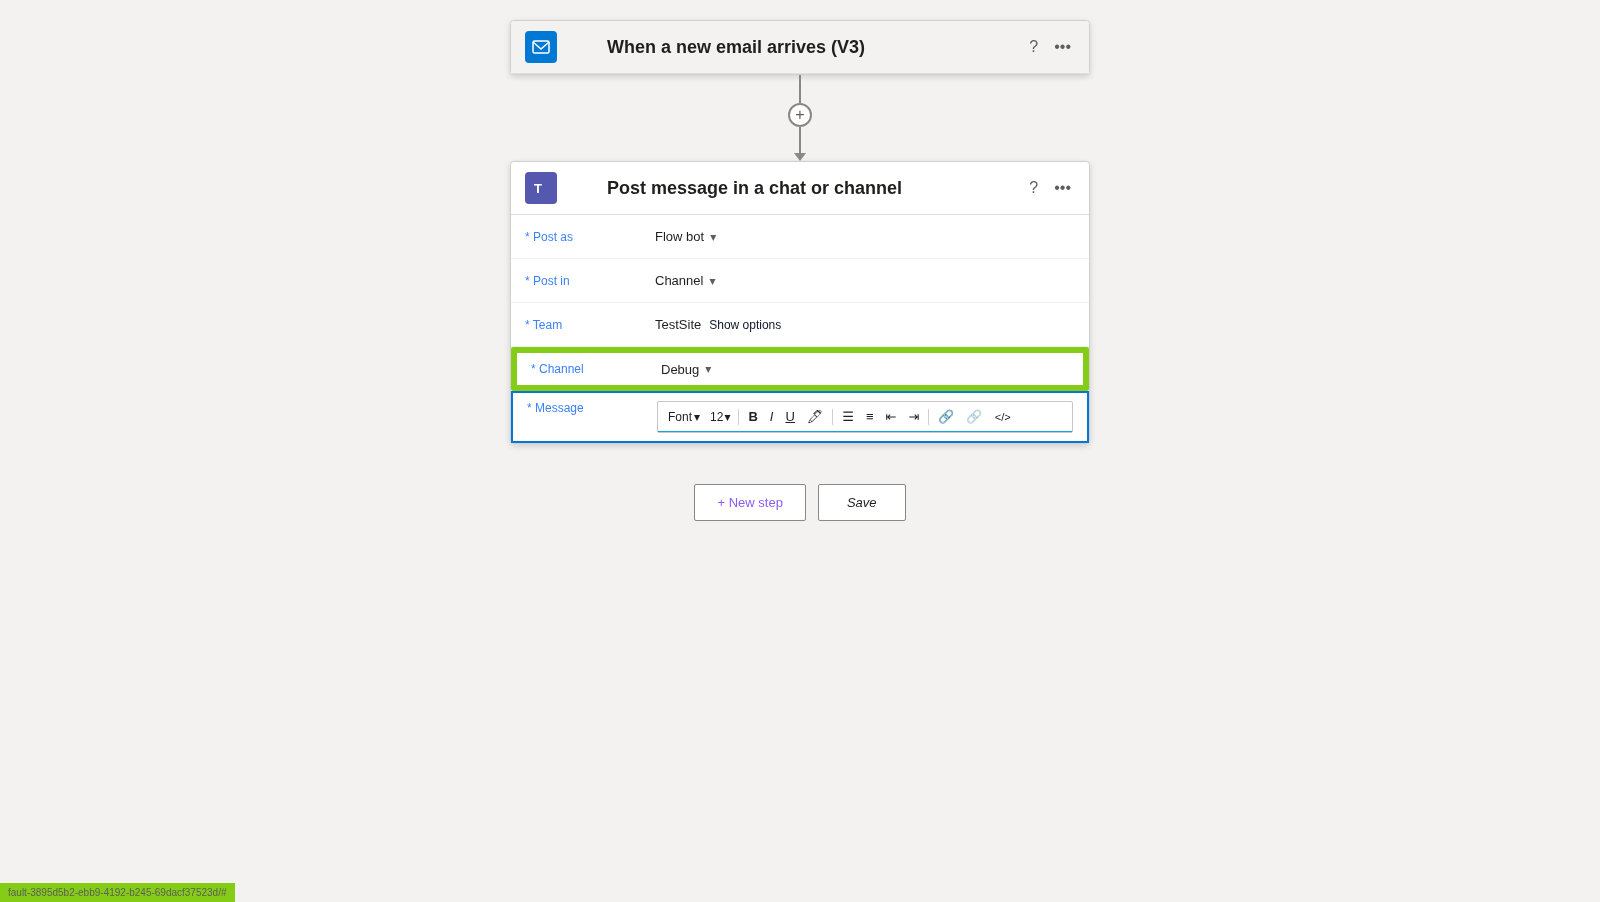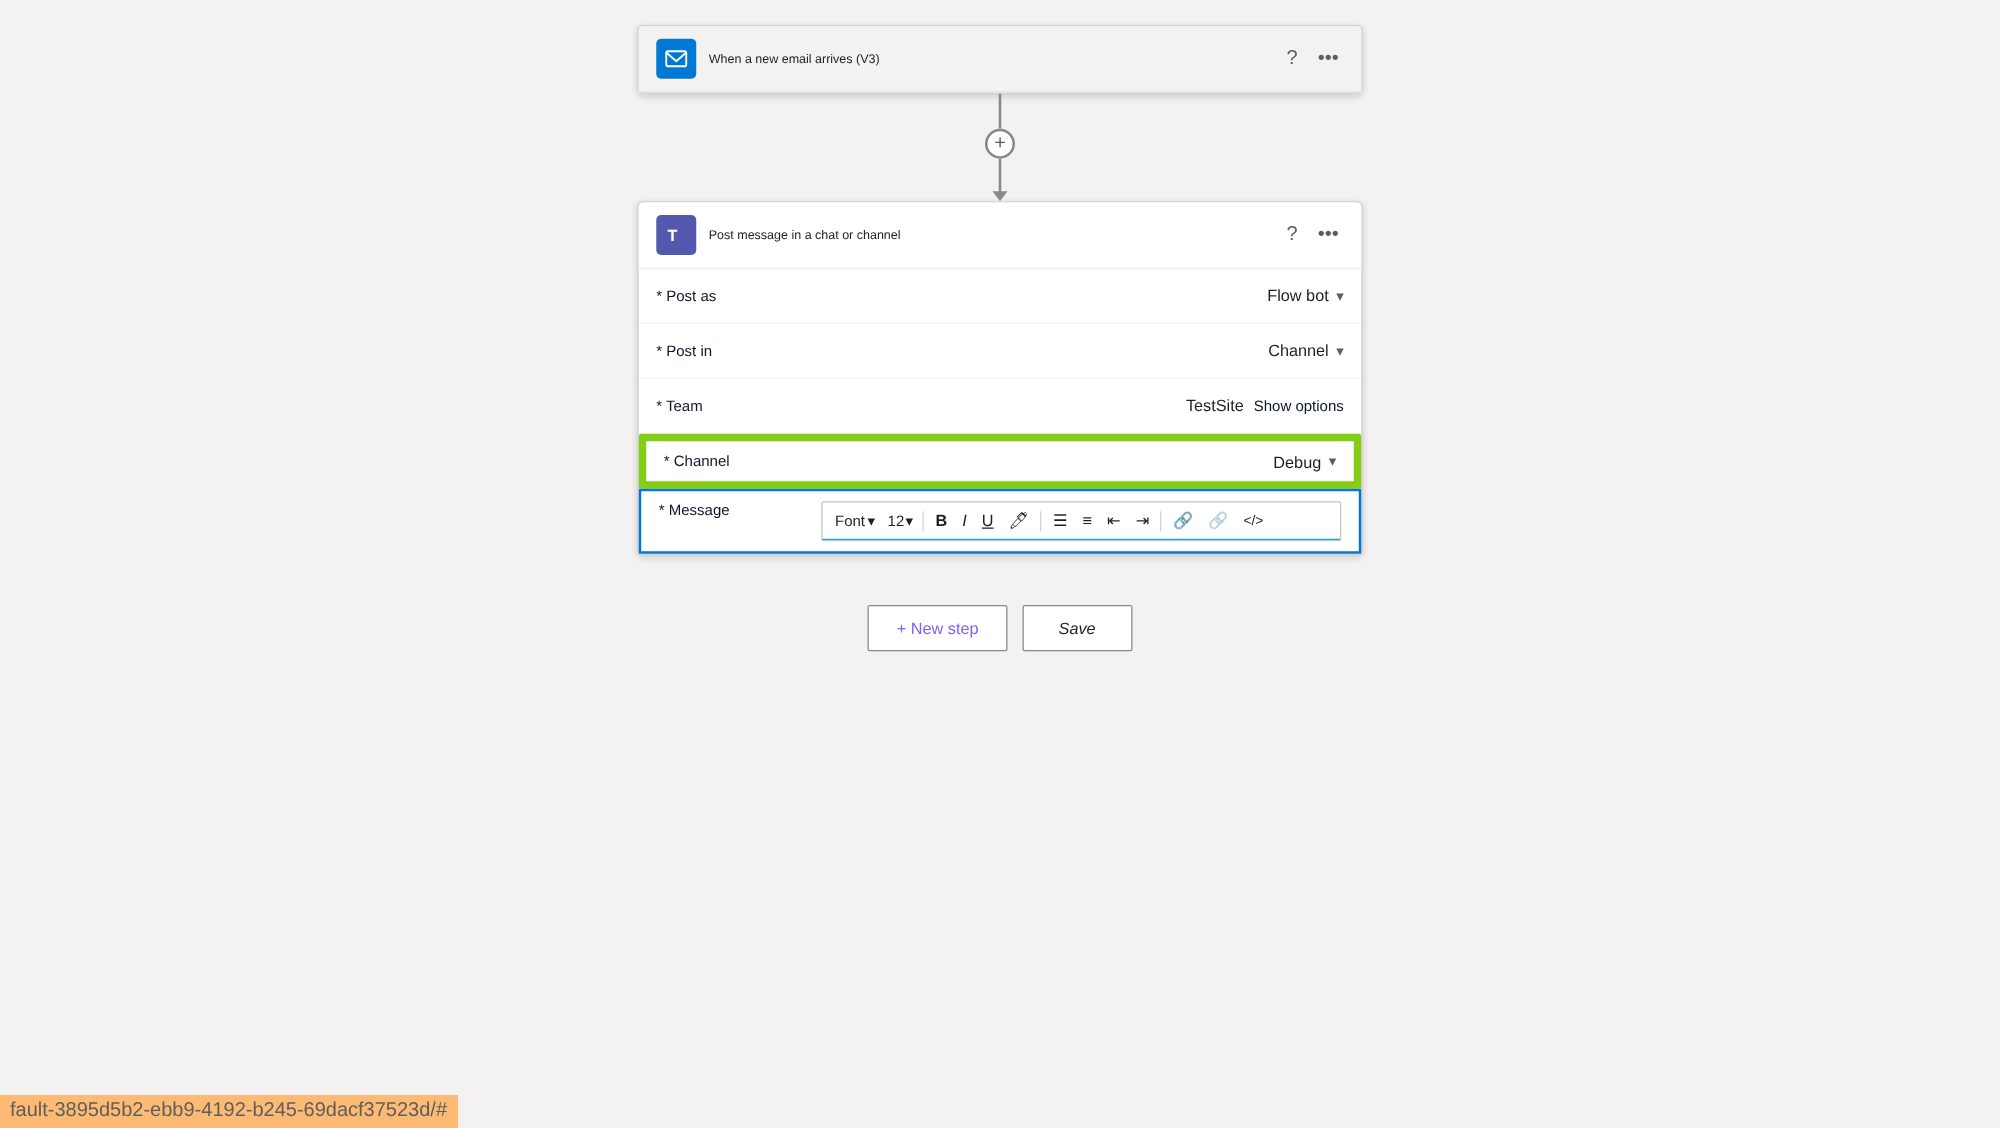--- a/index.html
+++ b/index.html
@@ -55,23 +55,24 @@
       flex-shrink: 0;
     }
 
     .step-icon svg {
       width: 20px;
       height: 20px;
     }
 
     .step-title {
       flex: 1;
-      font-size: 10px;
-      font-weight: 400;
-      color: #201f1e;
+      font-size: 18px;
+      font-weight: 700;
+      color: #201f1e;
+      margin-left: 40px;
     }
 
     .step-actions {
       display: flex;
       align-items: center;
       gap: 8px;
     }
 
     .icon-btn {
       background: none;
@@ -138,30 +139,30 @@
     }
 
     .form-row.active-row {
       border: 6px solid #84cc16;
       border-radius: 2px;
     }
 
     .field-label {
       width: 130px;
       font-size: 12px;
-      color: #0f172a;
+      color: #3b82f6;
       flex-shrink: 0;
       padding-right: 8px;
     }
 
     .field-value {
       flex: 1;
       display: flex;
       align-items: center;
-      justify-content: flex-end;
+      justify-content: flex-start;
       font-size: 13px;
       color: #201f1e;
     }
 
     .dropdown-arrow {
       color: #605e5c;
       font-size: 12px;
       margin-left: 6px;
     }
 
@@ -277,22 +278,22 @@
       cursor: pointer;
       border-radius: 2px;
       font-style: italic;
     }
 
     
     .status-bar {
       position: fixed;
       bottom: 0;
       left: 0;
-      background: #fdba74;
-      font-size: 16px;
+      background: #84cc16;
+      font-size: 10px;
       color: #605e5c;
       padding: 4px 8px;
     }
 
     
     .top-step {
       background: #fff;
     }
 
     .top-step .step-header {

